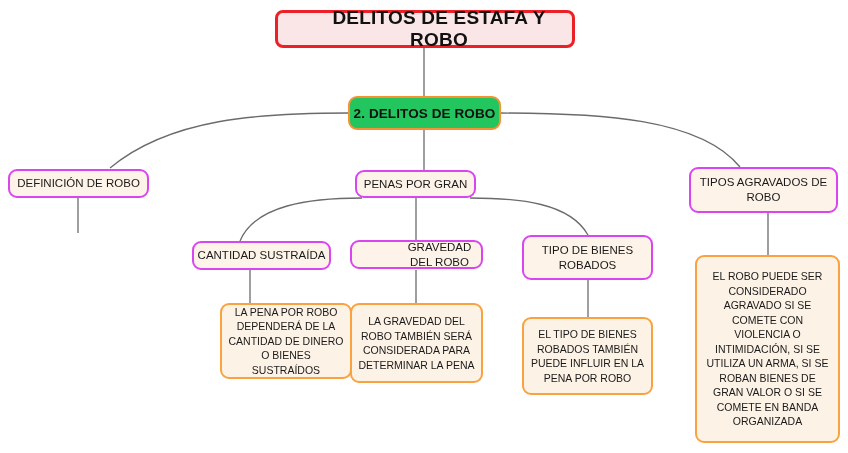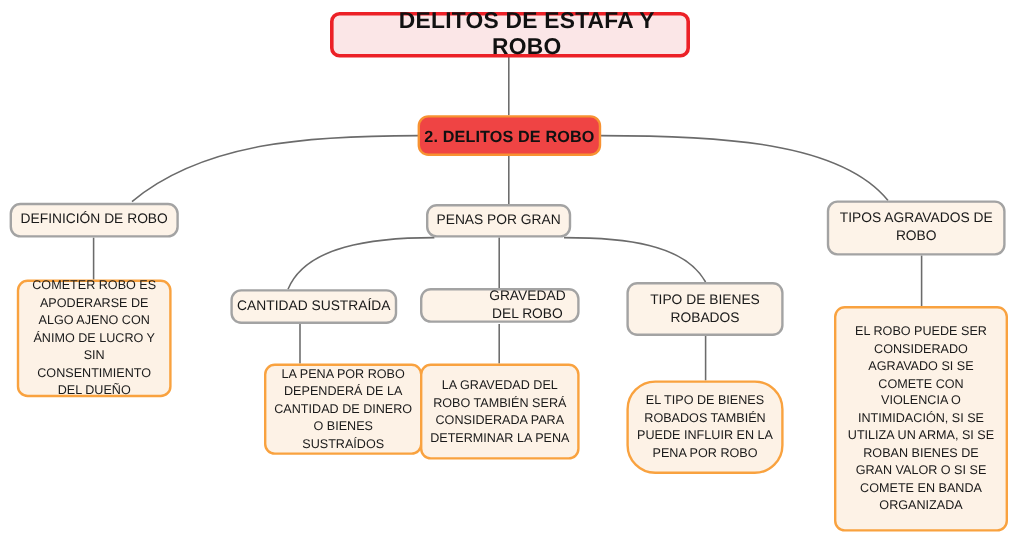--- a/index.html
+++ b/index.html
@@ -46,30 +46,30 @@
     border-radius: 8px;
     font-weight: bold;
     font-size: 19px;
     letter-spacing: 0.2px;
     color: #111111;
   }
 
   
   .n-l1 {
     border: 2px solid #f79232;
-    background: #ef4444;
+    background: #22c55e;
     font-weight: bold;
     font-size: 13.5px;
     letter-spacing: 0.1px;
     color: #111111;
   }
 
   
   .n-l2 {
-    border: 2px solid #a3a3a3;
+    border: 2px solid #d946ef;
     background: #fdf3e8;
     font-size: 11.5px;
     line-height: 15px;
     color: #1a1a1a;
   }
 
   
   .n-leaf {
     border: 2px solid #f9a23f;
     background: #fdf2e6;
@@ -117,23 +117,20 @@
     <span class="txt">DELITOS DE ESTAFA Y ROBO</span>
   </div>
 
   <div class="node n-l1" style="left:348px; top:96px; width:153px; height:34px;">
     <span class="txt">2. DELITOS DE ROBO</span>
   </div>
 
   <div class="node n-l2" style="left:8px; top:169px; width:141px; height:29px;">
     <span class="txt">DEFINICIÓN DE ROBO</span>
   </div>
-  <div class="node n-leaf" style="left:14px; top:233px; width:129px; height:98px;">
-    <span class="txt">COMETER ROBO ES APODERARSE DE ALGO AJENO CON ÁNIMO DE LUCRO Y SIN CONSENTIMIENTO DEL DUEÑO</span>
-  </div>
 
   <div class="node n-l2" style="left:355px; top:170px; width:121px; height:28px;">
     <span class="txt">PENAS POR GRAN</span>
   </div>
 
   <div class="node n-l2" style="left:180px; top:241px; width:139px; height:29px;margin-left:12px;">
     <span class="txt">CANTIDAD SUSTRAÍDA</span>
   </div>
   <div class="node n-leaf" style="left:184px; top:303px; width:132px; height:76px;margin-left:36px;">
     <span class="txt">LA PENA POR ROBO DEPENDERÁ DE LA CANTIDAD DE DINERO O BIENES SUSTRAÍDOS</span>
@@ -142,21 +139,21 @@
   <div class="node n-l2" style="left:350px; top:240px; width:133px; height:29px;padding-left:46px;">
     <span class="txt">GRAVEDAD DEL ROBO</span>
   </div>
   <div class="node n-leaf" style="left:350px; top:303px; width:133px; height:80px;">
     <span class="txt">LA GRAVEDAD DEL ROBO TAMBIÉN SERÁ CONSIDERADA PARA DETERMINAR LA PENA</span>
   </div>
 
   <div class="node n-l2" style="left:522px; top:235px; width:131px; height:45px;">
     <span class="txt">TIPO DE BIENES ROBADOS</span>
   </div>
-  <div class="node n-leaf" style="left:522px; top:317px; width:131px; height:78px;border-radius:24px;">
+  <div class="node n-leaf" style="left:522px; top:317px; width:131px; height:78px;">
     <span class="txt">EL TIPO DE BIENES ROBADOS TAMBIÉN PUEDE INFLUIR EN LA PENA POR ROBO</span>
   </div>
 
   <div class="node n-l2" style="left:689px; top:167px; width:149px; height:46px;">
     <span class="txt">TIPOS AGRAVADOS DE ROBO</span>
   </div>
   <div class="node n-leaf" style="left:695px; top:255px; width:145px; height:188px;">
     <span class="txt">EL ROBO PUEDE SER CONSIDERADO AGRAVADO SI SE COMETE CON VIOLENCIA O INTIMIDACIÓN, SI SE UTILIZA UN ARMA, SI SE ROBAN BIENES DE GRAN VALOR O SI SE COMETE EN BANDA ORGANIZADA</span>
   </div>
 

